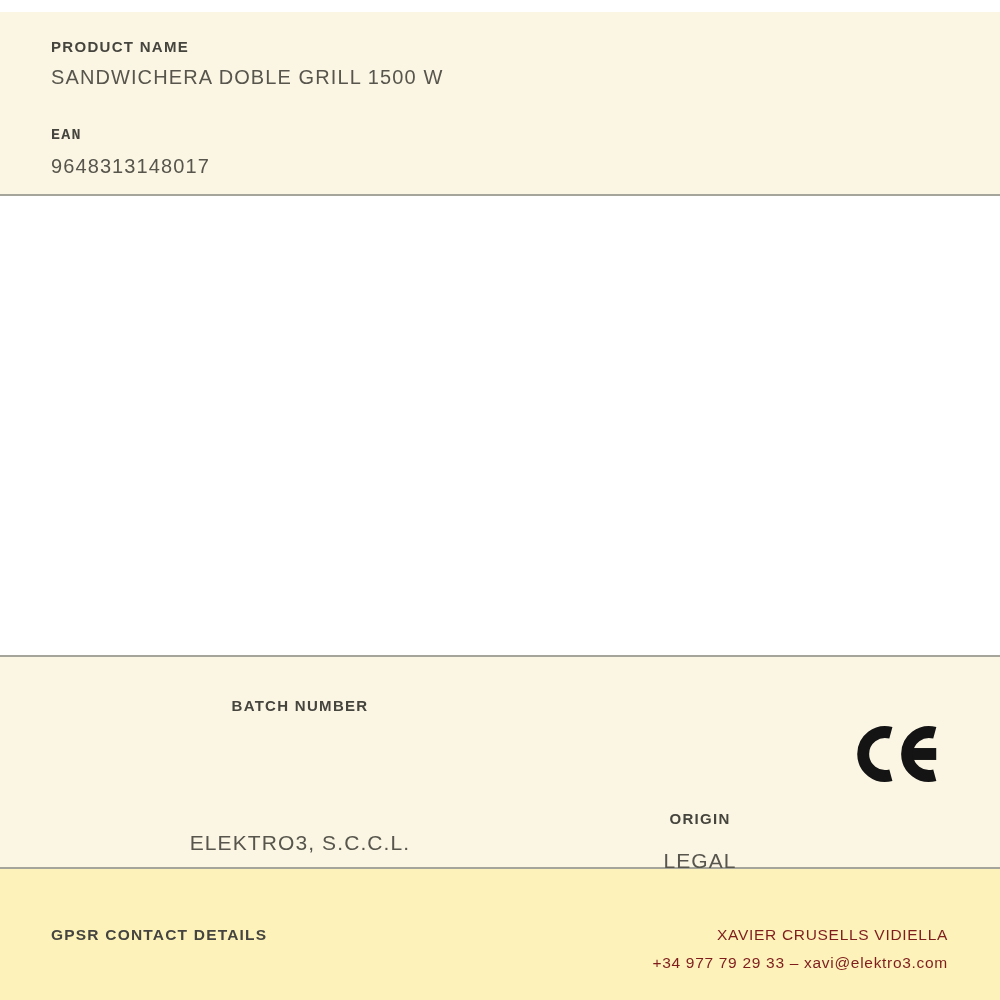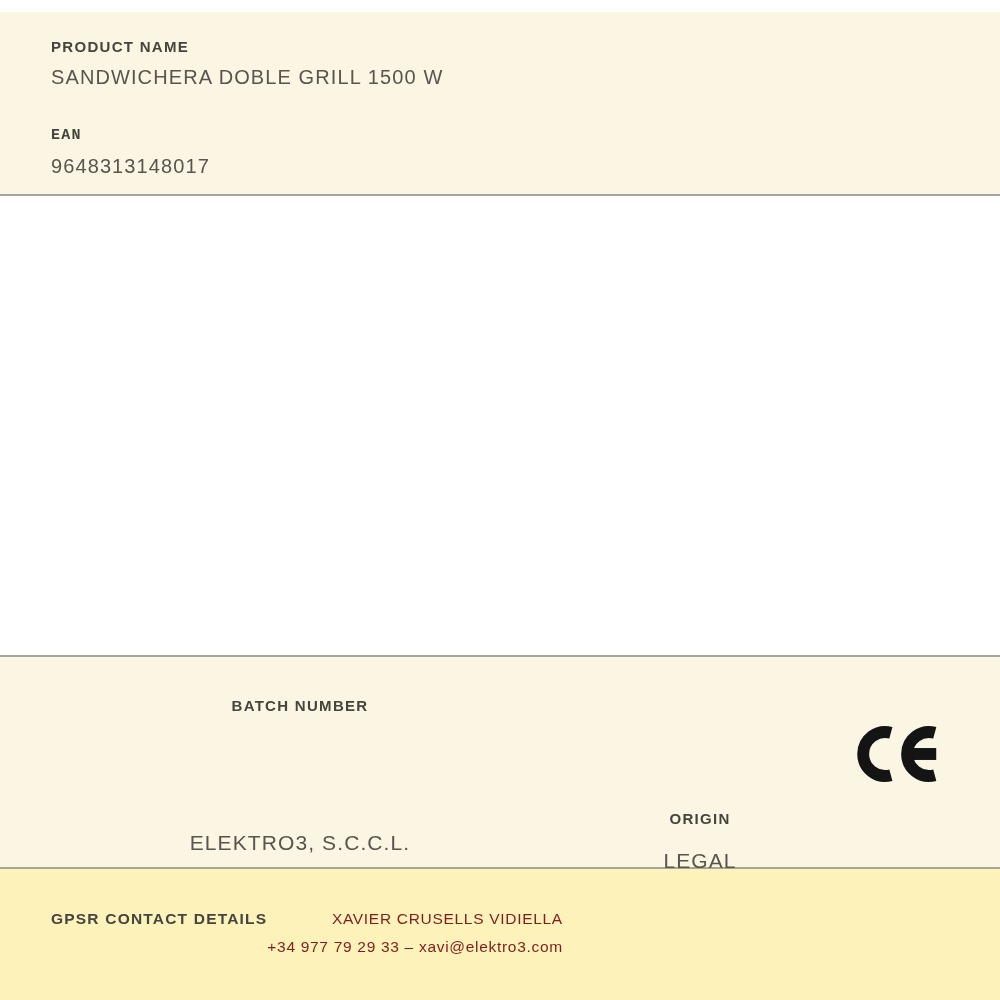--- a/index.html
+++ b/index.html
@@ -90,23 +90,23 @@
     display: block;
     width: 84px;
     height: 60px;
   }
 
   
   .gpsr-section {
     flex: 1;
     box-sizing: border-box;
     background: #fcf2ba;
-    padding: 36px 52px 0 51px;
+    padding: 52px 52px 0 51px;
     display: flex;
-    justify-content: flex-start;
+    justify-content: space-between;
     align-items: flex-start;
   }
   .gpsr-label {
     font-size: 15.5px;
     font-weight: bold;
     letter-spacing: 1.2px;
     color: #454440;
     line-height: 28px;
     white-space: nowrap;
   }

